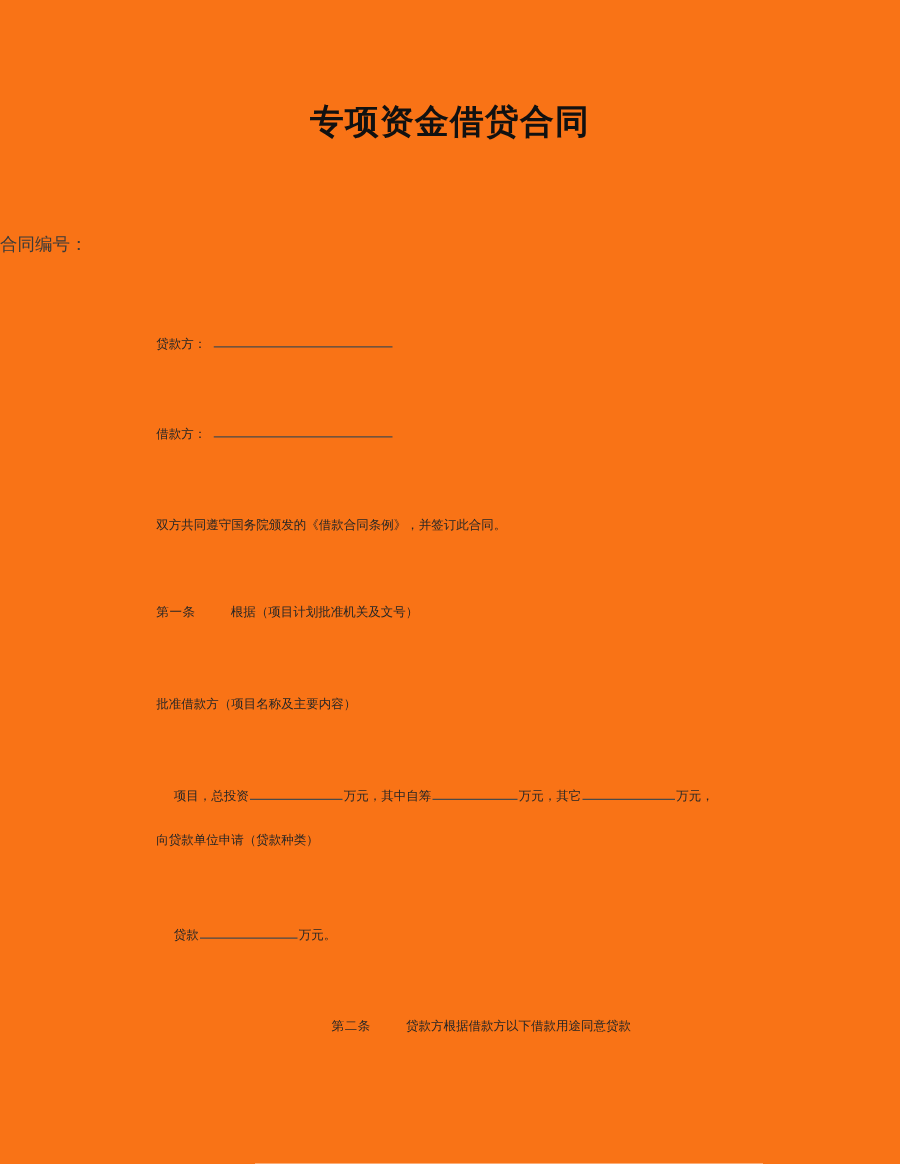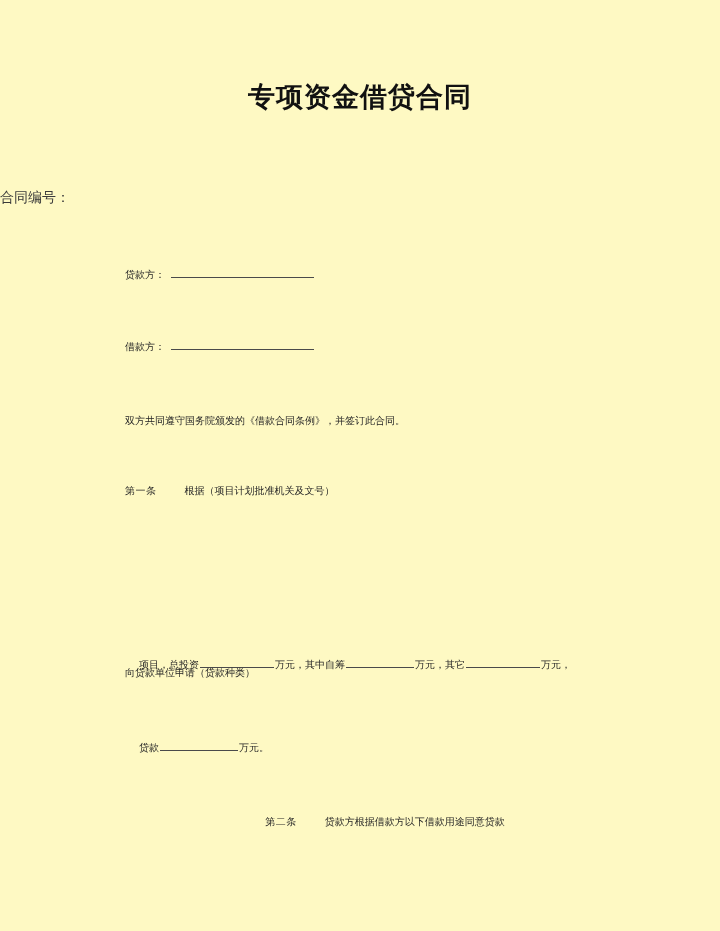--- a/index.html
+++ b/index.html
@@ -12,22 +12,23 @@
     height: 931px;
     position: relative;
     font-family: "DejaVu Sans", "Liberation Sans", sans-serif;
     color: #1a1a1a;
     -webkit-font-smoothing: antialiased;
   }
 
   .page {
     position: absolute;
     inset: 0;
-    background: #fef9c3;
+    background: #f97316;
     overflow: hidden;
+    font-family: Liberation Serif, serif;
   }
 
   
   .doc-title {
     position: absolute;
     top: 80px;
     left: 0;
     width: 720px;
     text-align: center;
     font-size: 27px;
@@ -81,21 +82,21 @@
   .blank-amt-2 { width: 68px; }
   .blank-amt-3 { width: 74px; }
   .blank-loan  { width: 78px; }
 
   
   .row-lender   { top: 262px; }
   .row-borrower { top: 334px; }
   .row-statement{ top: 409px; }
   .row-art1     { top: 479px; }
   .row-approve  { top: 552px; }
-  .row-project  { top: 624px; margin-top: 28px; }
+  .row-project  { top: 624px; }
   .row-apply    { top: 661px; }
   .row-loan     { top: 735px; }
   .row-art2     { top: 810px; text-align: center; }
 </style>
 </head>
 <body>
 
 <div class="page">
 
   <div class="doc-title">专项资金借贷合同</div>
@@ -109,20 +110,21 @@
   <div class="para row-borrower">
     <span>借款方：</span><span class="blank blank-party"></span>
   </div>
 
   <div class="para row-statement">双方共同遵守国务院颁发的《借款合同条例》，并签订此合同。</div>
 
   <div class="para row-art1">
     <span class="art-label">第一条</span><span class="art-gap"></span><span>根据（项目计划批准机关及文号）</span>
   </div>
 
+  <div class="para row-approve">批准借款方（项目名称及主要内容）</div>
 
   <div class="para row-project">
     <span class="indent"></span><span>项目，总投资</span><span class="blank blank-amt-1"></span><span>万元，其中自筹</span><span class="blank blank-amt-2"></span><span>万元，其它</span><span class="blank blank-amt-3"></span><span>万元，</span>
   </div>
 
   <div class="para row-loan">
     <span class="indent"></span><span>贷款</span><span class="blank blank-loan"></span><span>万元。</span>
   </div>
 
   <div class="para row-apply">向贷款单位申请（贷款种类）</div>

